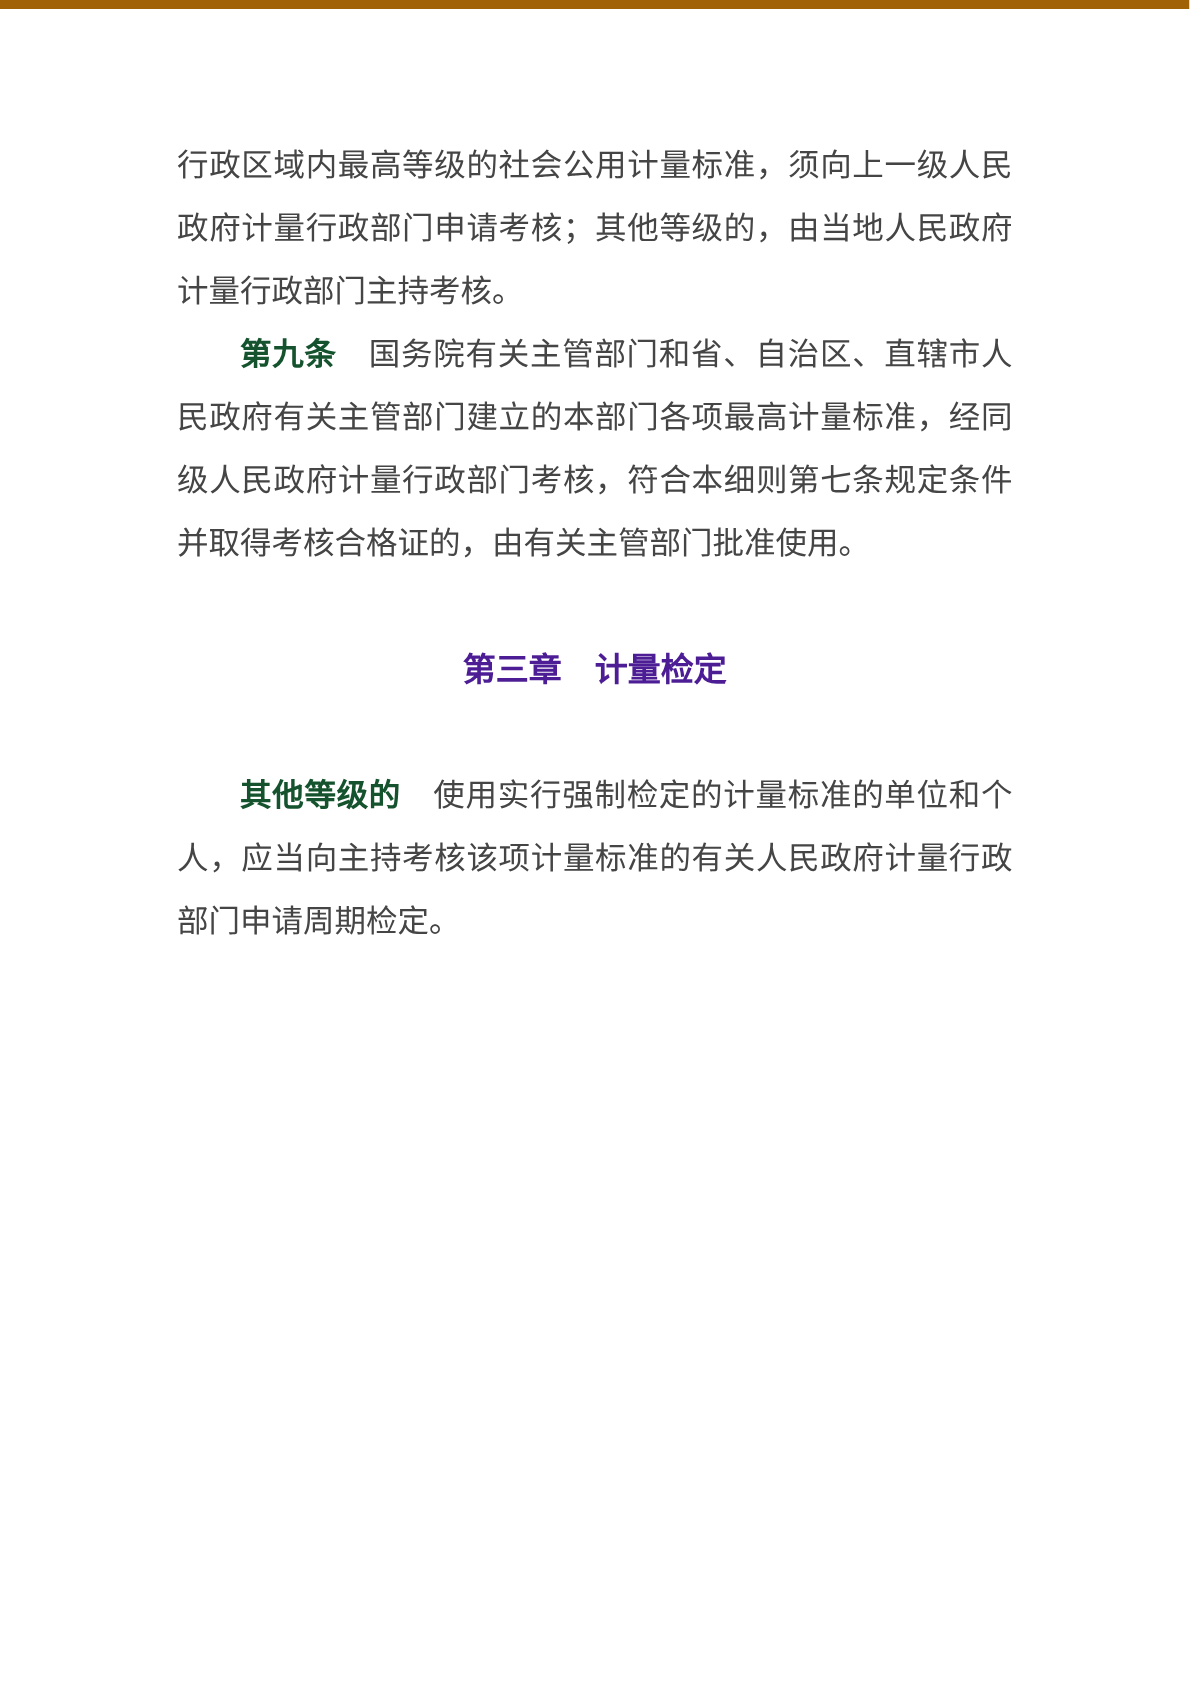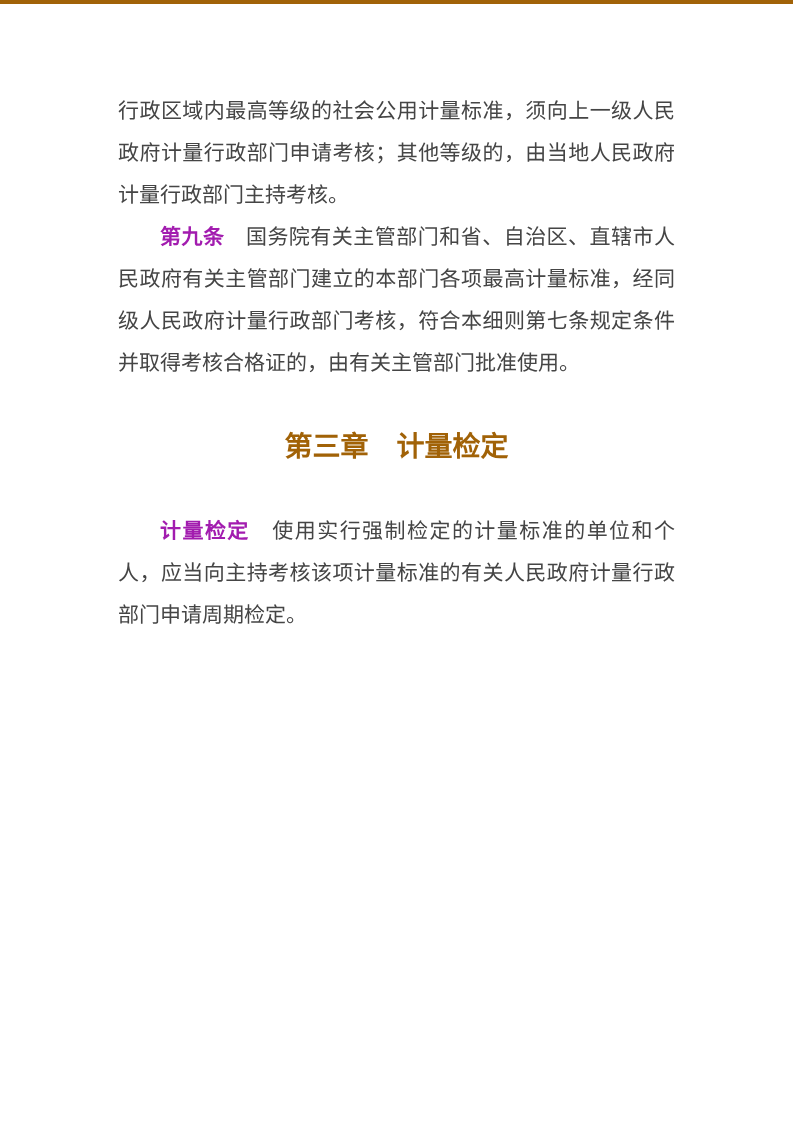--- a/index.html
+++ b/index.html
@@ -5,24 +5,24 @@
   html, body {
     margin: 0;
     padding: 0;
     background: #ffffff;
   }
   .page {
     position: relative;
     width: 793px;
     height: 885px;
     background: #ffffff;
-    border-top: 4px solid #a16207;
+    border-top: 6px solid #a16207;
     box-sizing: border-box;
     overflow: hidden;
-    font-family: Liberation Serif, serif;
+    font-family: Liberation Mono, monospace;
   }
   .content {
     position: absolute;
     left: 118px;
     top: 86px;
     width: 557px;
     font-size: 21px;
     line-height: 42px;
     color: #454545;
     text-align: justify;
@@ -30,28 +30,28 @@
   }
   .para {
     margin: 0;
     text-indent: 2em;
   }
   .para.continuation {
     text-indent: 0;
   }
   .article-no {
     font-weight: bold;
-    color: #a21caf;
+    color: #14532d;
   }
   .chapter {
     margin: 42px 0;
-    font-size: 28px;
+    font-size: 22px;
     line-height: 42px;
     font-weight: bold;
-    color: #a16207;
+    color: #4c1d95;
     text-align: center;
     text-indent: 0;
   }
 </style>
 </head>
 <body>
 
 <div class="page">
   <div class="content">
 
@@ -61,17 +61,17 @@
 
 
     <p class="para">
       <strong class="article-no">第九条</strong><span>　国务院有关主管部门和省、自治区、直辖市人民政府有关主管部门建立的本部门各项最高计量标准，经同级人民政府计量行政部门考核，符合本细则第七条规定条件并取得考核合格证的，由有关主管部门批准使用。</span>
     </p>
 
 
     <h2 class="chapter">第三章　计量检定</h2>
 
     <p class="para">
-      <strong class="article-no">计量检定</strong><span>　使用实行强制检定的计量标准的单位和个人，应当向主持考核该项计量标准的有关人民政府计量行政部门申请周期检定。</span>
+      <strong class="article-no">其他等级的</strong><span>　使用实行强制检定的计量标准的单位和个人，应当向主持考核该项计量标准的有关人民政府计量行政部门申请周期检定。</span>
     </p>
 
   </div>
 </div>
 
 </body></html>

